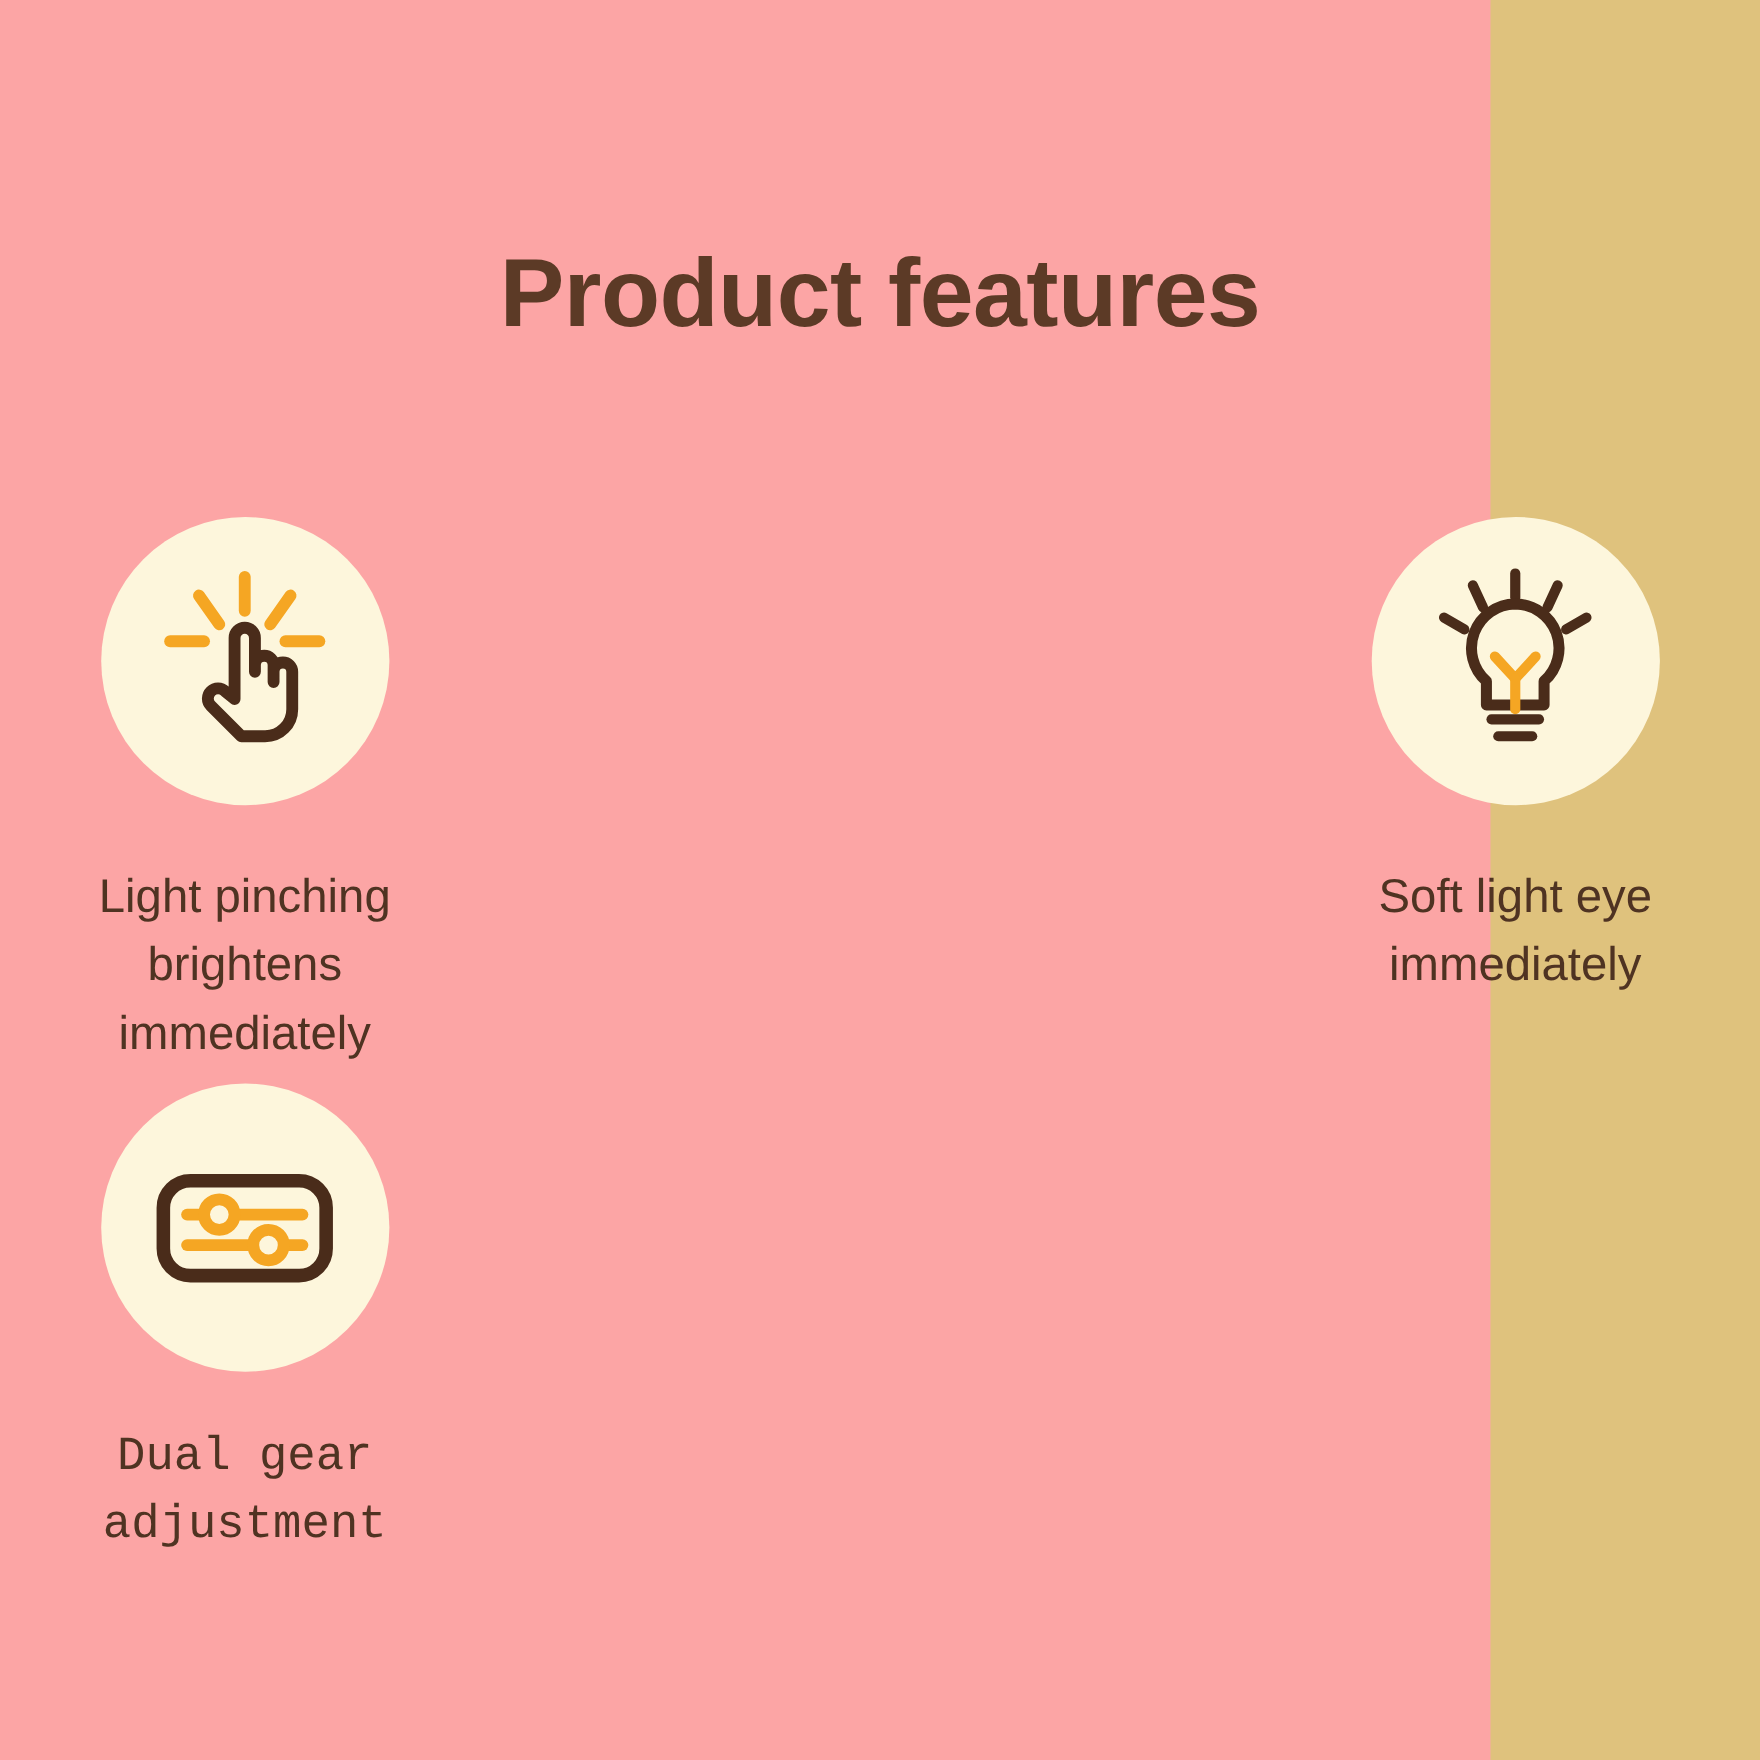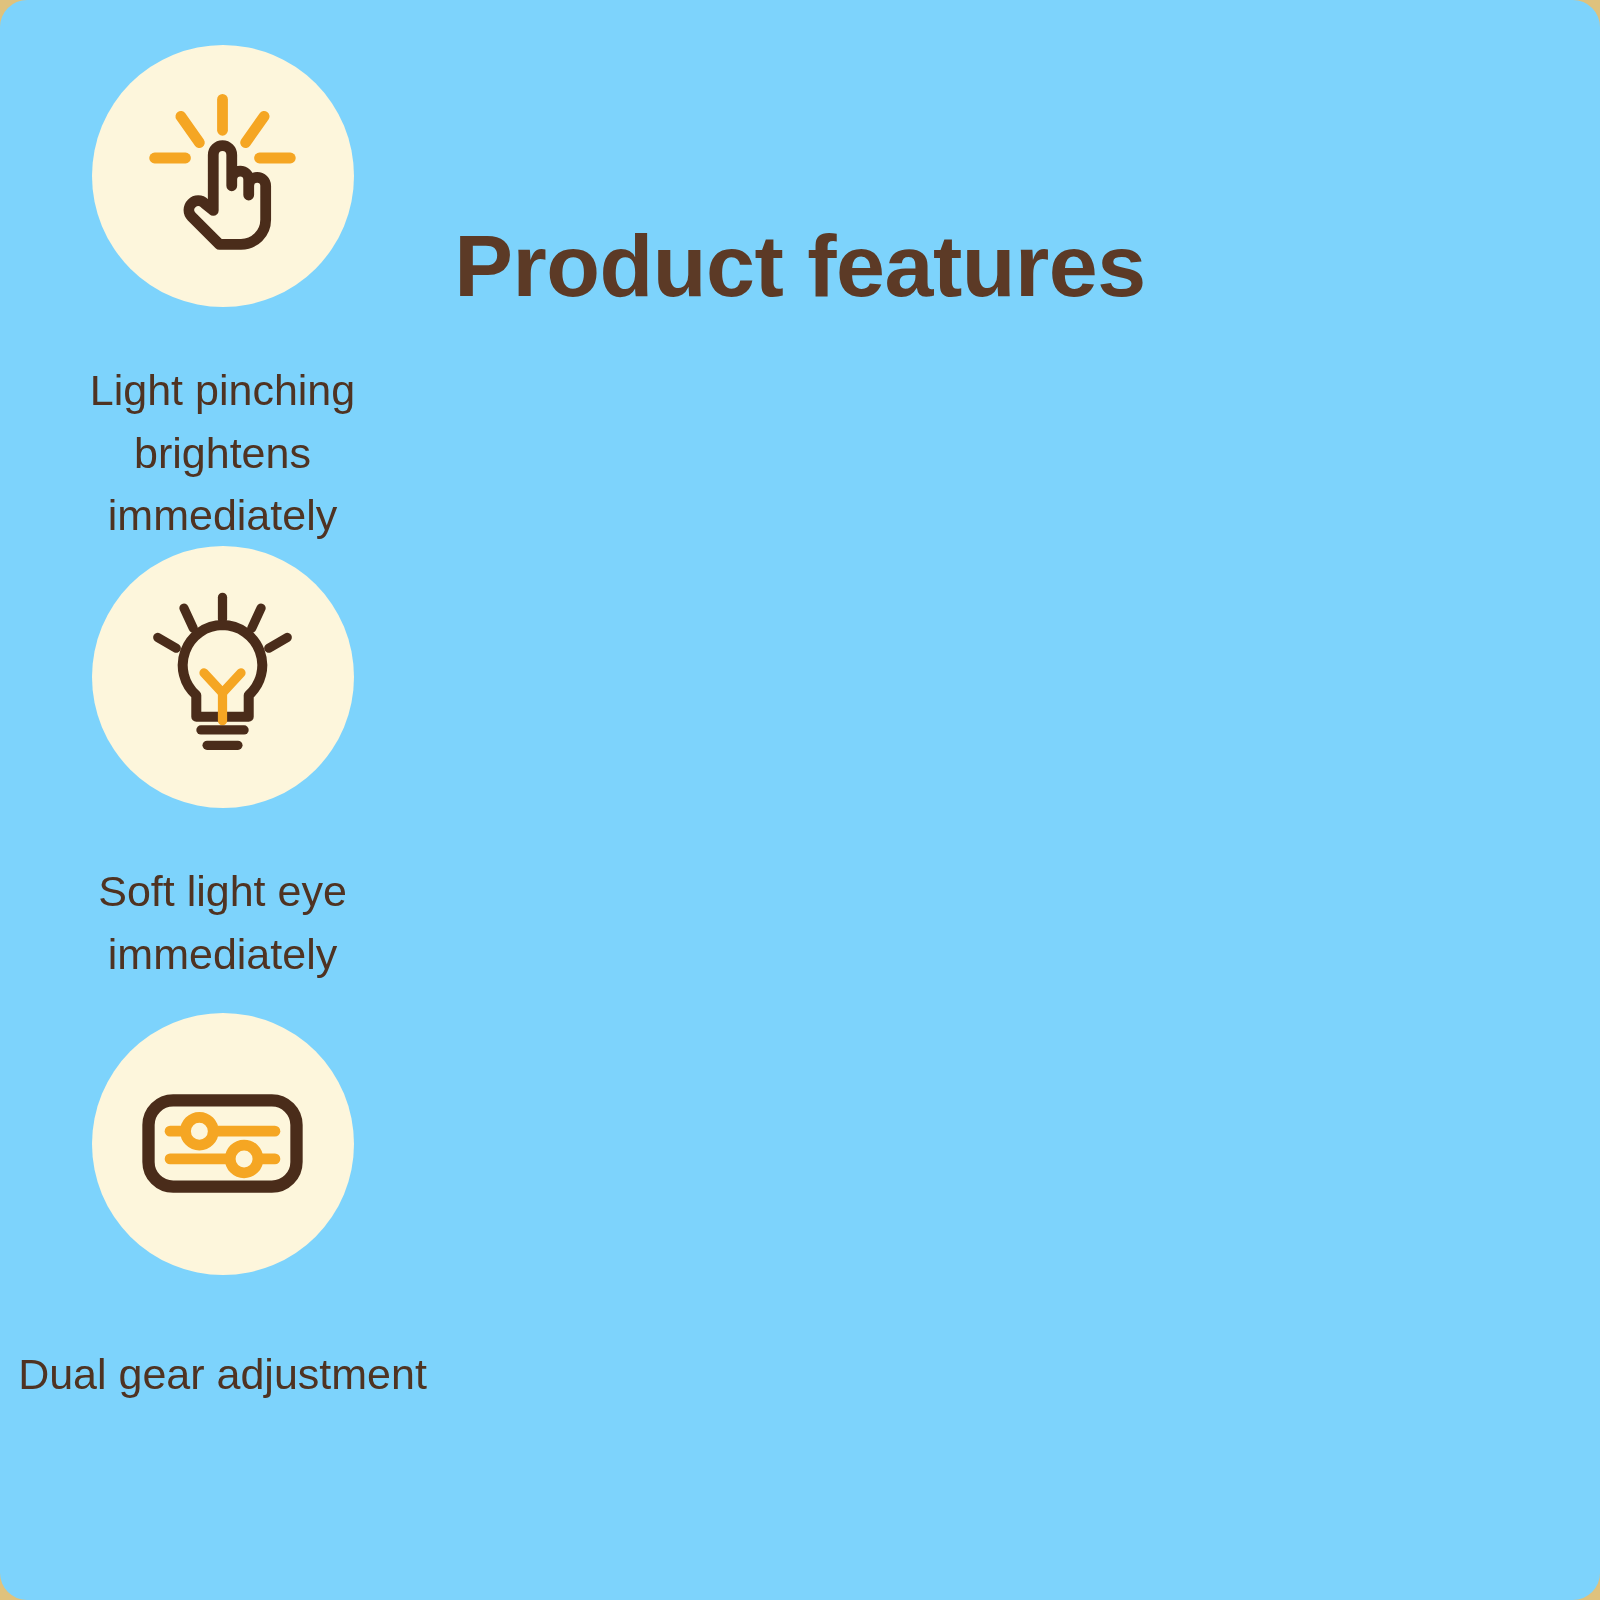--- a/index.html
+++ b/index.html
@@ -10,24 +10,23 @@
   body {
     width: 1600px;
     height: 1600px;
     overflow: hidden;
     background: #dfc27d;
     font-family: "Liberation Sans", "DejaVu Sans", sans-serif;
   }
 
   .page {
     position: relative;
-    width: 1600px;
+    width: 1355px;
     height: 1600px;
-    background: #7dd3fc;
-    border-radius: 27px;
+    background: #fca5a5;
   }
 
   .page-title {
     position: absolute;
     left: 0;
     top: 222px;
     width: 1600px;
     text-align: center;
     font-size: 88px;
     font-weight: bold;
@@ -39,23 +38,22 @@
 
   .grid {
     position: absolute;
     left: 0;
     top: 470px;
     width: 1600px;
   }
 
   .row {
     display: flex;
-    justify-content: flex-end;
+    justify-content: space-between;
     align-items: flex-start;
-    flex-direction: column;
   }
   .row-1 { height: 515px; }
   .row-2 { height: 420px; }
 
   .feature {
     width: 445px;
     display: flex;
     flex-direction: column;
     align-items: center;
   }
@@ -82,21 +80,22 @@
     text-align: center;
     font-size: 43px;
     line-height: 1.45;
     color: #4f3322;
     max-width: 430px;
     padding: 0 6px;
     box-sizing: border-box;
   }
 
   .row-2 .feature-label {
-    margin-top: 68px;
+    margin-top: 46px;
+    font-family: Liberation Mono, monospace;
   }
 </style>
 </head>
 <body>
 
 <div class="page">
 
   <div class="page-title">Product features</div>
 
   <div class="grid">

